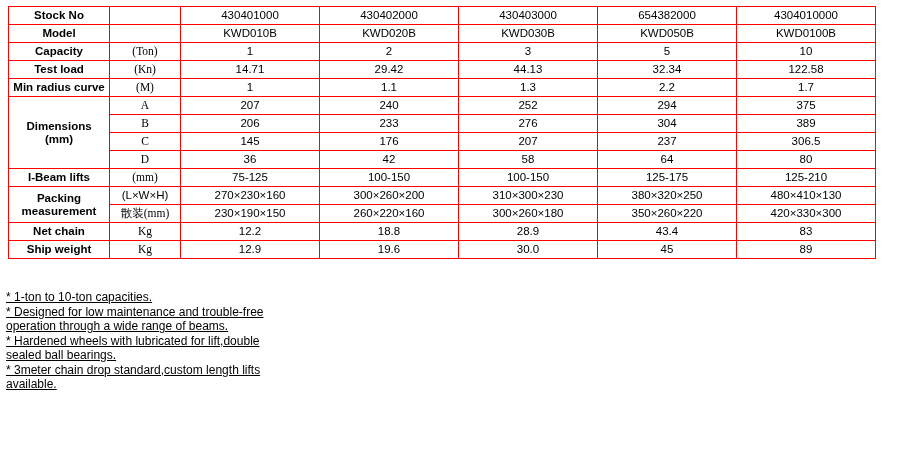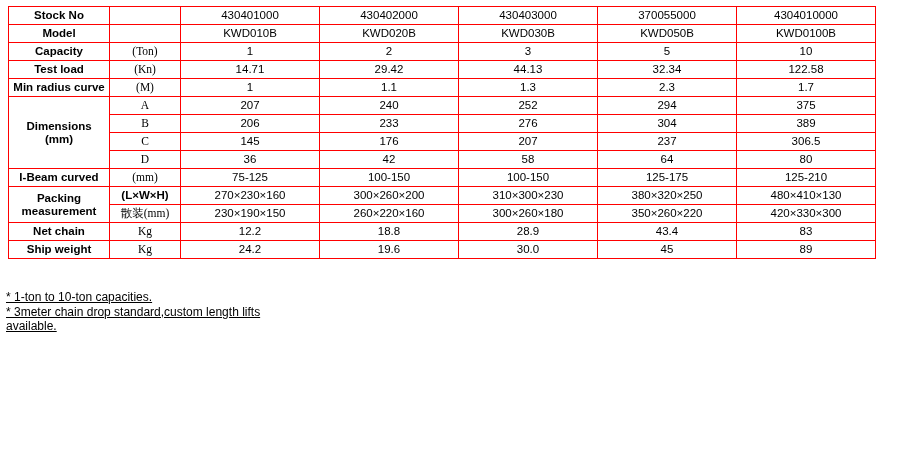--- a/index.html
+++ b/index.html
@@ -42,21 +42,21 @@
     font-weight: bold;
     width: 96px;
   }
   td.unit {
     color: #000;
     width: 66px;
     font-family: Liberation Serif, serif;
   }
   td.unit-red {
     color: #ff0000;
-    font-weight: bold;
+    font-weight: normal;
     width: 66px;
   }
   td.val {
     width: 134px;
   }
   td.tall {
     height: 34px;
   }
   .notes {
     position: absolute;
@@ -80,21 +80,21 @@
 
   <table class="spec">
     <tbody>
 
       <tr>
         <td class="rowhead">Stock No</td>
         <td class="unit"></td>
         <td class="val">430401000</td>
         <td class="val">430402000</td>
         <td class="val">430403000</td>
-        <td class="val">370055000</td>
+        <td class="val">654382000</td>
         <td class="val">4304010000</td>
       </tr>
 
       <tr>
         <td class="rowhead">Model</td>
         <td class="unit"></td>
         <td class="val">KWD010B</td>
         <td class="val">KWD020B</td>
         <td class="val">KWD030B</td>
         <td class="val">KWD050B</td>
@@ -120,21 +120,21 @@
         <td class="val">32.34</td>
         <td class="val">122.58</td>
       </tr>
 
       <tr>
         <td class="rowhead">Min radius curve</td>
         <td class="unit">(M)</td>
         <td class="val">1</td>
         <td class="val">1.1</td>
         <td class="val">1.3</td>
-        <td class="val">2.3</td>
+        <td class="val">2.2</td>
         <td class="val">1.7</td>
       </tr>
 
       <tr>
         <td class="rowhead" rowspan="4">Dimensions (mm)</td>
         <td class="unit">A</td>
         <td class="val">207</td>
         <td class="val">240</td>
         <td class="val">252</td>
         <td class="val">294</td>
@@ -162,21 +162,21 @@
       <tr>
         <td class="unit">D</td>
         <td class="val">36</td>
         <td class="val">42</td>
         <td class="val">58</td>
         <td class="val">64</td>
         <td class="val">80</td>
       </tr>
 
       <tr>
-        <td class="rowhead">I-Beam curved</td>
+        <td class="rowhead">I-Beam lifts</td>
         <td class="unit">(mm)</td>
         <td class="val">75-125</td>
         <td class="val">100-150</td>
         <td class="val">100-150</td>
         <td class="val">125-175</td>
         <td class="val">125-210</td>
       </tr>
 
       <tr>
         <td class="rowhead" rowspan="2">Packing measurement</td>
@@ -203,28 +203,32 @@
         <td class="val">12.2</td>
         <td class="val">18.8</td>
         <td class="val">28.9</td>
         <td class="val">43.4</td>
         <td class="val">83</td>
       </tr>
 
       <tr>
         <td class="rowhead">Ship weight</td>
         <td class="unit">Kg</td>
-        <td class="val">24.2</td>
+        <td class="val">12.9</td>
         <td class="val">19.6</td>
         <td class="val">30.0</td>
         <td class="val">45</td>
         <td class="val">89</td>
       </tr>
     </tbody>
   </table>
 
   <div class="notes">
     <div class="note">* 1-ton to 10-ton capacities.</div>
+    <div class="note">* Designed for low maintenance and trouble-free
+  operation through a wide range of beams.</div>
+    <div class="note">* Hardened wheels with lubricated for lift,double
+  sealed ball bearings.</div>
     <div class="note">* 3meter chain drop standard,custom length lifts
   available.</div>
   </div>
 
 </div>
 
 </body></html>

